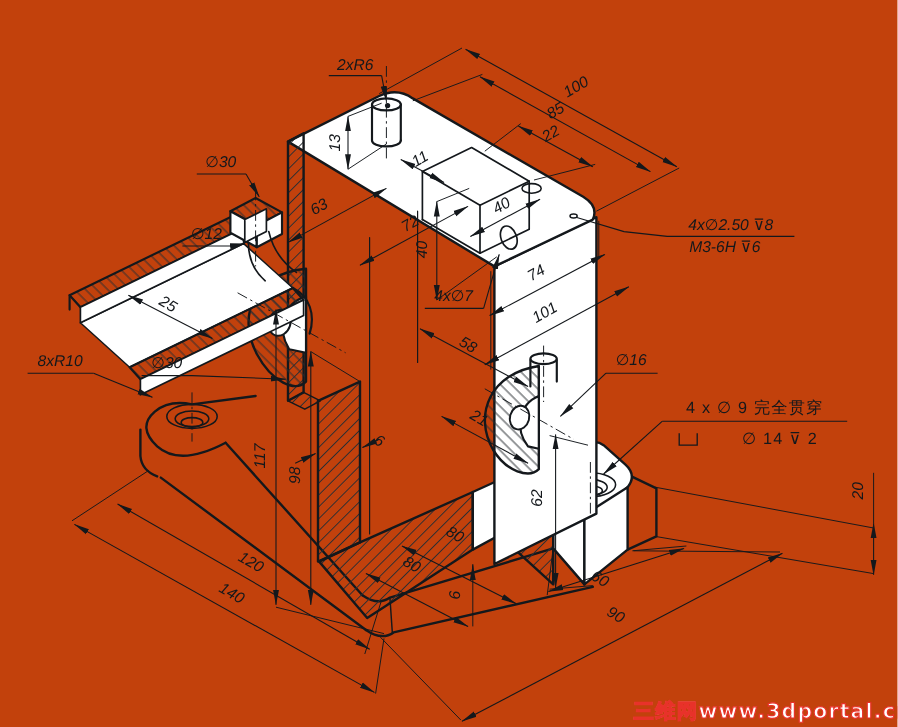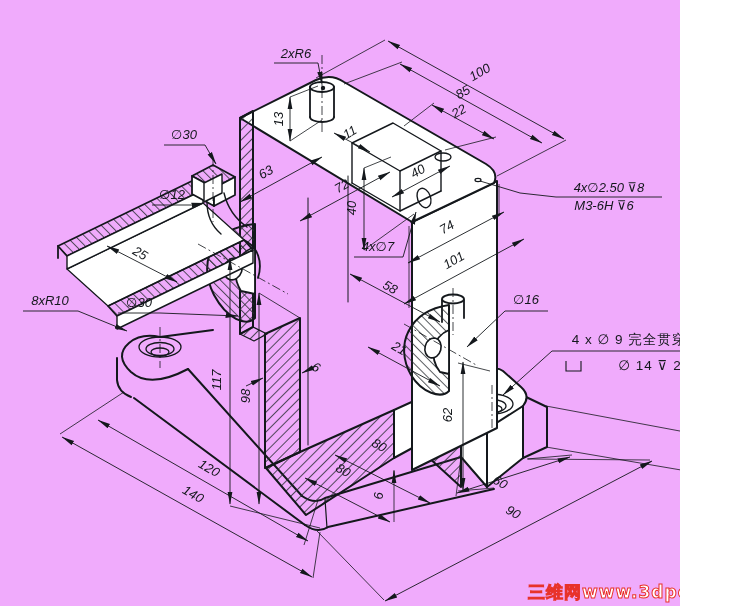--- a/index.html
+++ b/index.html
@@ -1,16 +1,16 @@
 <!DOCTYPE html>
 <html><head>
 <meta charset="utf-8">
 <style>
   html,body{margin:0;padding:0;background:#ffffff;}
-  #stage{position:relative;width:680px;height:606px;background:#f0abfc;overflow:hidden;
+  #stage{position:relative;width:748px;height:606px;background:#c2410c;overflow:hidden;
          font-family:"Liberation Sans",sans-serif;}
   svg{display:block}
   .dim{font:italic 13px "Liberation Sans","DejaVu Sans",sans-serif;fill:#14181c;text-anchor:middle;}
   .cjk{font-style:normal;font-size:13.5px;letter-spacing:1px;}
   .wm{font:bold 17px "DejaVu Sans",sans-serif;fill:#ffffff;stroke:#e8322a;stroke-width:1;
       letter-spacing:1px;}
 </style>
 </head>
 <body>
 

